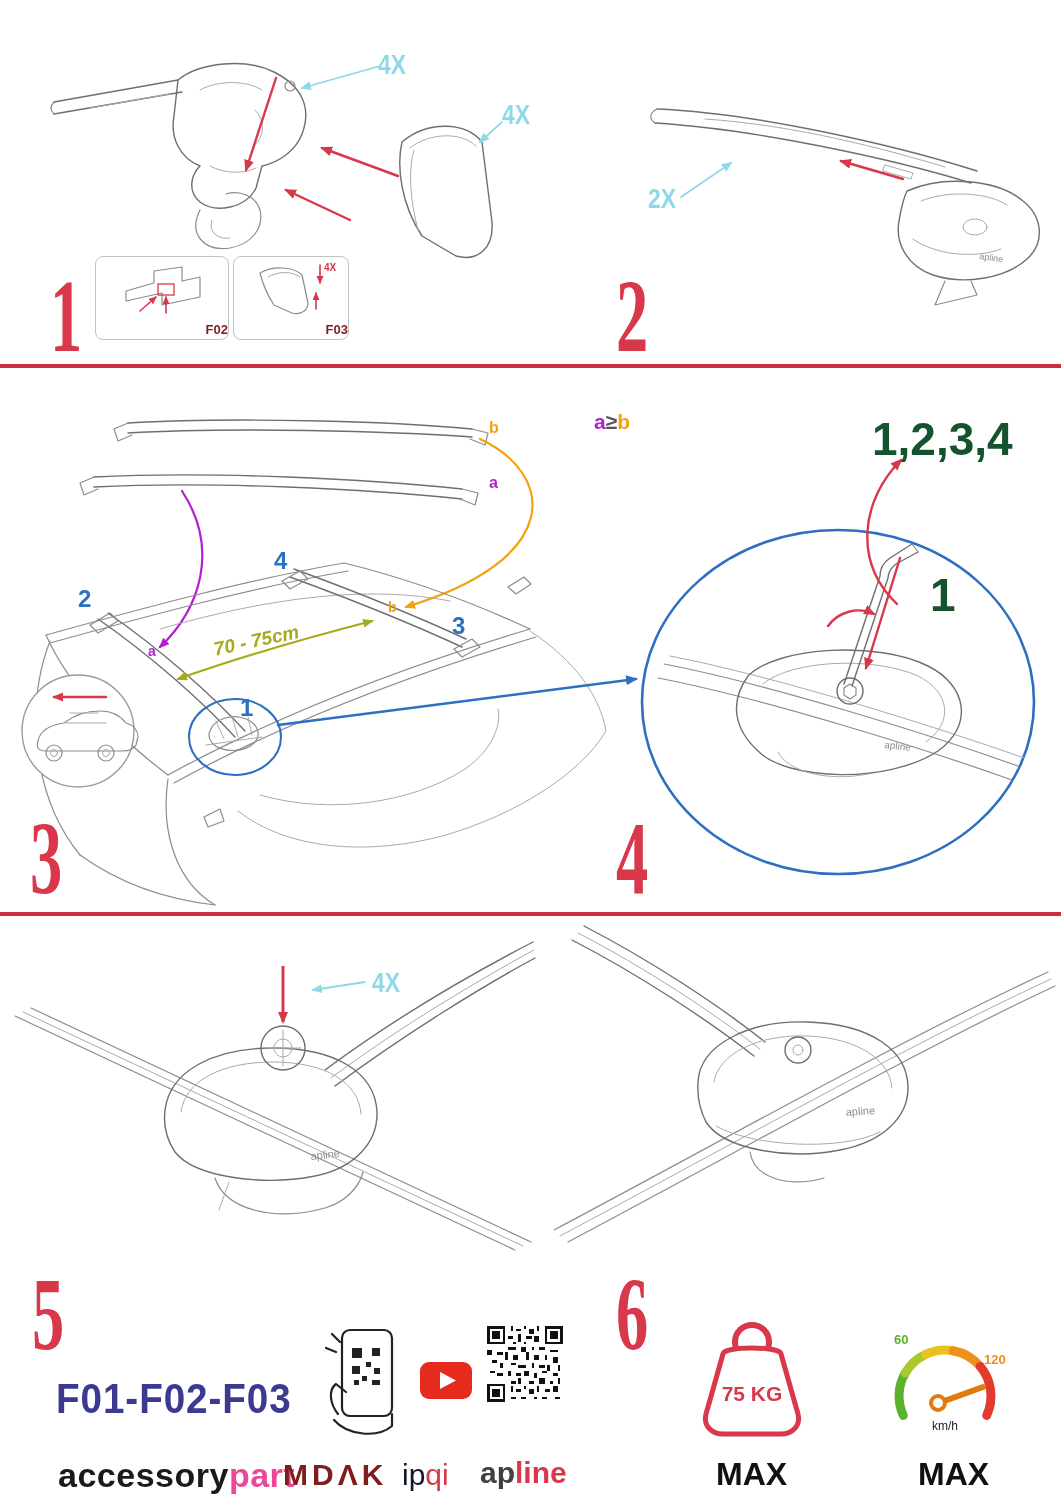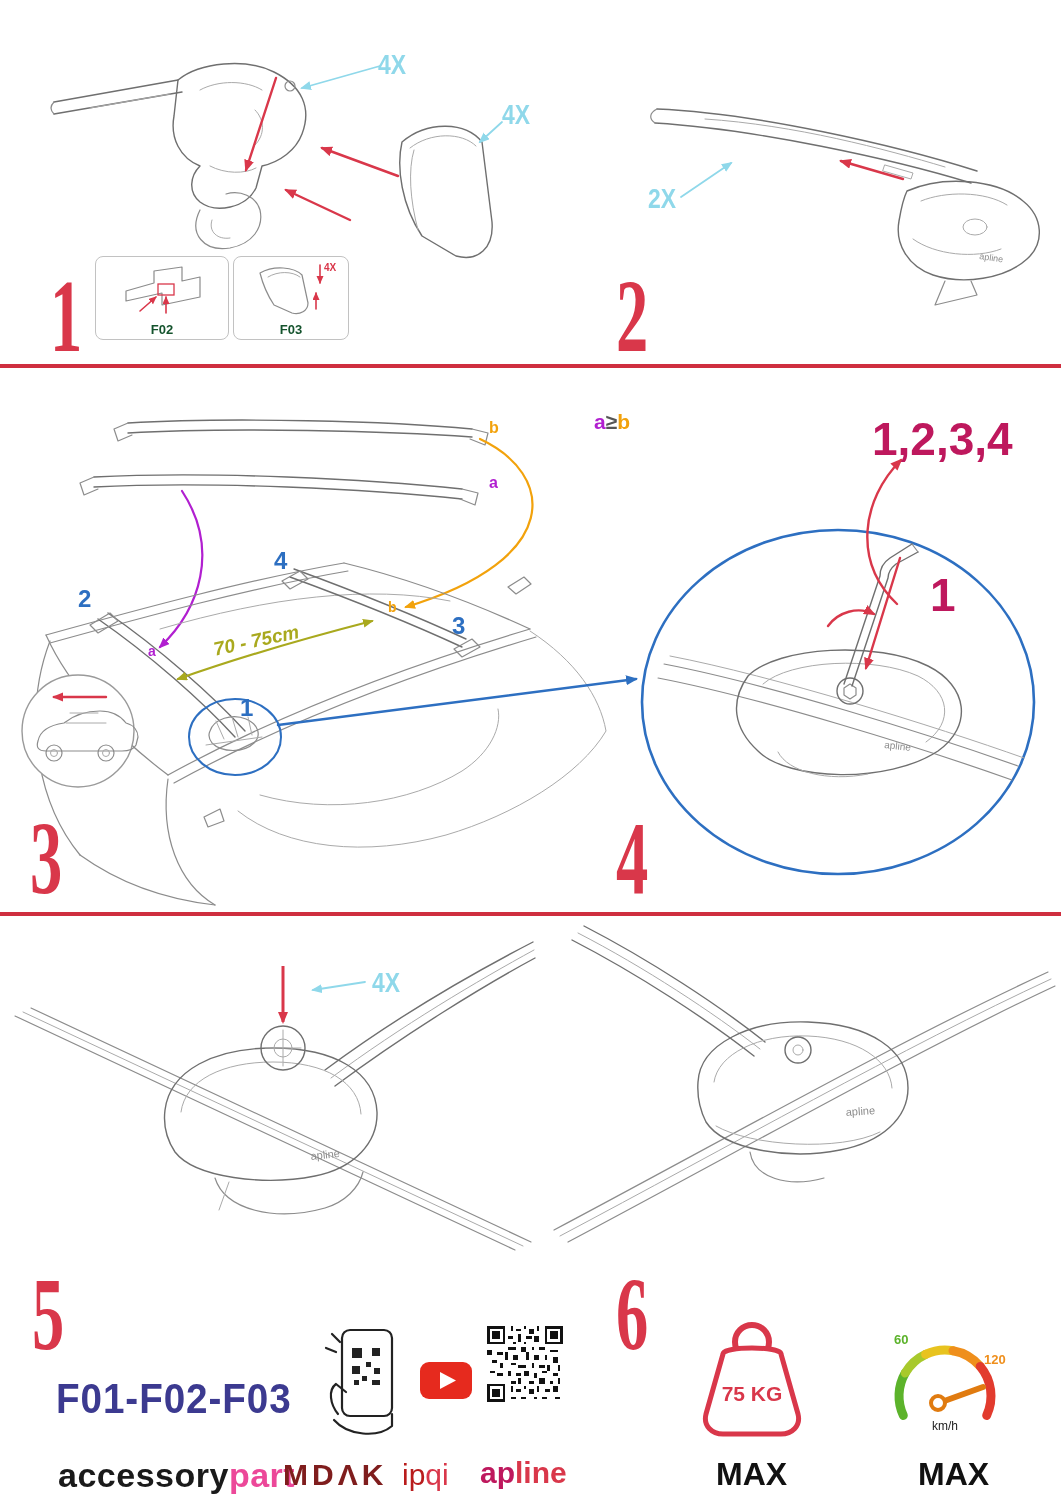--- a/index.html
+++ b/index.html
@@ -15,30 +15,30 @@
   .cyan{fill:none;stroke:#8fd8ea;stroke-width:1.8;stroke-linecap:round;}
   .blue{fill:none;stroke:#2d6fc1;stroke-width:2.4;stroke-linecap:round;}
   .purple{fill:none;stroke:#b11fd0;stroke-width:2.2;stroke-linecap:round;}
   .orange{fill:none;stroke:#f2a20c;stroke-width:2.2;stroke-linecap:round;}
   .olive{fill:none;stroke:#a9a91e;stroke-width:2.2;stroke-linecap:round;}
   .divider{position:absolute;left:0;width:1061px;height:4px;background:#cf2e3f;}
   .stepnum{display:inline-block;font-family:"Liberation Serif",serif;font-weight:bold;
            font-size:104px;line-height:1;color:#d9374a;transform:scaleX(.62);transform-origin:0 0;}
   .cyanlabel{display:inline-block;font-weight:bold;font-size:27px;line-height:1;color:#8fd8ea;
              transform:scaleX(.85);transform-origin:0 0;}
-  .bluebig{font-weight:bold;font-size:46px;line-height:1;color:#be185d;}
+  .bluebig{font-weight:bold;font-size:46px;line-height:1;color:#14532d;}
   .posnum{font-weight:bold;font-size:24px;line-height:1;color:#2d6fc1;}
   .tag{font-weight:bold;font-size:14px;line-height:1;}
   .barlabel{font-weight:bold;font-size:16px;line-height:1;}
   .rule{font-weight:bold;font-size:21px;line-height:1;}
   .dist{font-weight:bold;font-style:italic;font-size:19px;line-height:1;color:#a9a91e;
         transform:rotate(-12deg);transform-origin:0 0;white-space:nowrap;}
   .insetbox{position:absolute;border:1.5px solid #c2c2c2;border-radius:8px;background:#fff;}
-  .insetcap{position:absolute;bottom:2px;width:100%;text-align:center;font-size:13px;
-            font-weight:bold;color:#14532d;}
+  .insetcap{position:absolute;bottom:2px;width:100%;text-align:right;font-size:13px;
+            font-weight:bold;color:#7f1d1d;}
   .codes{font-weight:bold;font-size:42px;line-height:1;color:#3c3a90;letter-spacing:1px;
          display:inline-block;transform:scaleX(.92);transform-origin:0 0;}
   .brandrow{font-size:34px;line-height:1;letter-spacing:.5px;}
   .logo-sm{font-size:30px;line-height:1;}
   .maxlabel{font-weight:bold;font-size:32px;line-height:1;color:#111;}
   .svgtxt{font-family:"Liberation Sans",sans-serif;}
 </style>
 </head>
 <body>
 
@@ -476,23 +476,23 @@
         <rect x="9" y="27" width="2" height="1"></rect>
         <rect x="13" y="27" width="2" height="1"></rect>
       <rect x="18" y="27" width="1" height="1"></rect>
         <rect x="21" y="27" width="2" height="1"></rect>
         <rect x="26" y="27" width="2" height="1"></rect>
     </g>
   </svg>
 
   <span class="abs logo-sm" style="left:283px;top:1416px;font-weight:bold;color:#7f1d1d;letter-spacing:4px;">MDΛK</span>
 
-  <span class="abs logo-sm" style="left:402px;top:1416px;"><span style="color:#b91c1c;">ip</span><span style="color:#d9374a;">qi</span></span>
-
-  <span class="abs logo-sm" style="left:480px;top:1414px;font-weight:bold;"><span style="color:#be185d;">ap</span><span style="color:#d9374a;">line</span></span>
+  <span class="abs logo-sm" style="left:402px;top:1416px;"><span style="color:#0f172a;">ip</span><span style="color:#d9374a;">qi</span></span>
+
+  <span class="abs logo-sm" style="left:480px;top:1414px;font-weight:bold;"><span style="color:#404040;">ap</span><span style="color:#d9374a;">line</span></span>
 
   <svg class="abs" style="left:695px;top:1272px;" width="115" height="128" viewBox="0 0 115 128">
     <circle cx="57" cy="26" r="17" fill="none" stroke="#d9374a" stroke-width="6"></circle>
     <path d="M28,38 C28,30 86,30 86,38 L103,98 C106,110 97,118 86,118 L28,118 C17,118 8,110 11,98 Z" fill="#ffffff" stroke="#d9374a" stroke-width="5" stroke-linejoin="round"></path>
     <text class="svgtxt" x="57" y="85" text-anchor="middle" font-size="21" font-weight="bold" fill="#d9374a">75 KG</text>
   </svg>
   <span class="abs maxlabel" style="left:716px;top:1414px;">MAX</span>
 
   <svg class="abs" style="left:880px;top:1282px;" width="130" height="115" viewBox="0 0 130 115">
     <g fill="none" stroke-width="9" stroke-linecap="round">

